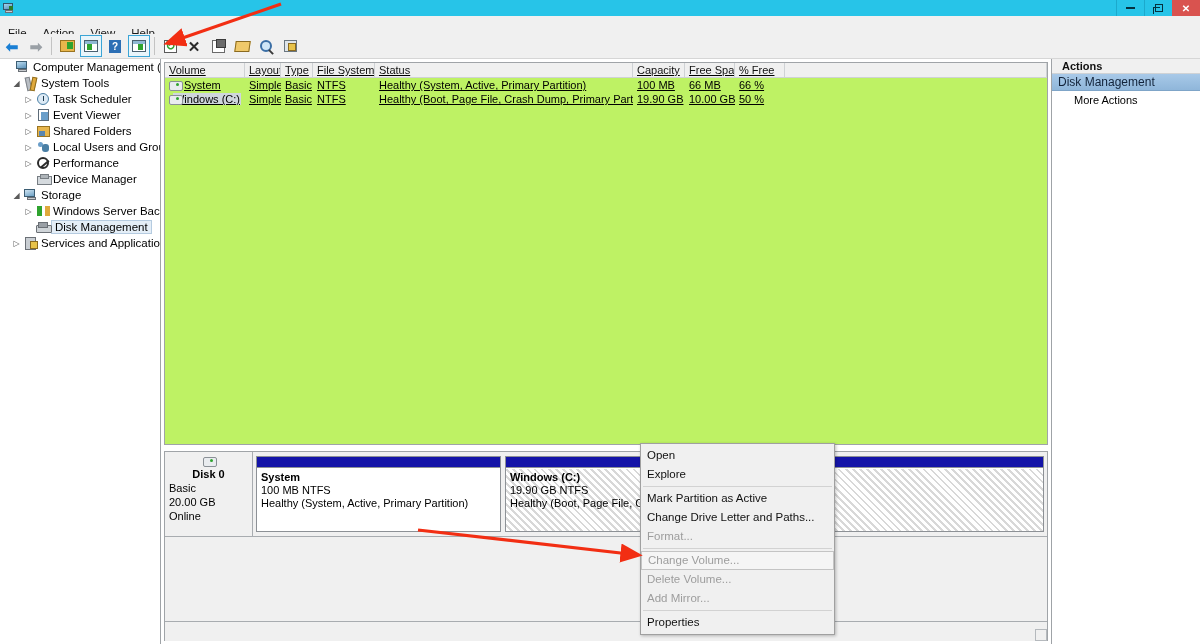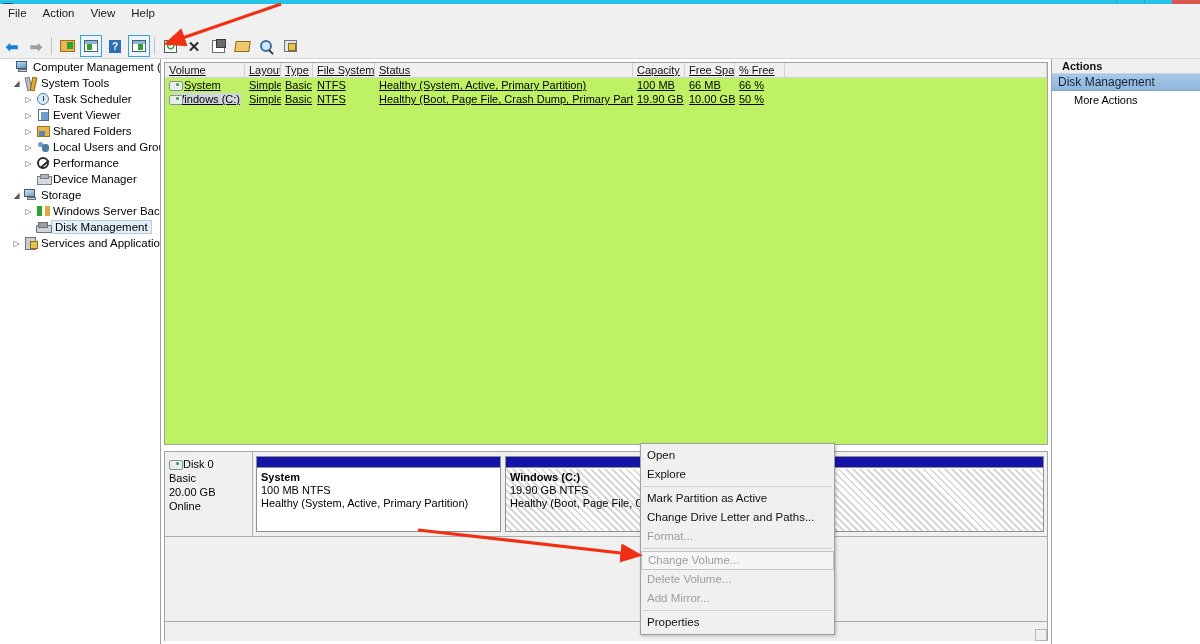--- a/index.html
+++ b/index.html
@@ -48,21 +48,21 @@
     font-size: 10px; color: #04313f;
     border-left: 1px solid #1ca9cc;
   }
   .win-btn.close { background: #d9534f; color: #fff; font-weight: bold; font-size: 10px; border-left: none;}
   .win-btn .minb { width: 9px; height: 2px; background: #04313f; display:block; }
   .win-btn .maxb { width: 8px; height: 8px; border: 1px solid #04313f; display:block; position:relative; }
   .win-btn .maxb:after{ content:""; position:absolute; left:-3px; top:2px; width:6px; height:6px; border:1px solid #04313f; border-right:none; border-bottom:none;}
 
   
   .menubar {
-    position: absolute; top: 4px; left: 0; width: 1200px; height: 18px;
+    position: absolute; top: 24px; left: 0; width: 1200px; height: 18px;
     background: #f0f0f0; display: flex; align-items: center;
     border-bottom: 1px solid #f0f0f0;
   }
   .menu-item { padding: 1px 8px; font-size: 11.5px; color: #1a1a1a; cursor: default; }
 
   
   .toolbar {
     position: absolute; top: 34px; left: 0; width: 1200px; height: 25px;
     background: #f0f0f0; display: flex; align-items: center;
     border-bottom: 1px solid #d6d6d6;
@@ -170,21 +170,21 @@
   .hd-stat{width:258px;} .hd-cap{width:52px;} .hd-free{width:50px;} .hd-pct{width:50px;} .hd-fill{flex:1;}
   .sel-name { background:#cfd6dd; padding:0 1px; }
 
   
   .disk-area { position:absolute; left:3px; top:392px; width:884px; height:190px; border:1px solid #a0a4a8; border-bottom:none; background:#f0f0f0; overflow:hidden;}
   .disk-row { display:flex; height:85px; border-bottom:1px solid #a8acb0; background:#f0f0f0;}
   .disk-info {
     width:88px; flex:none; border-right:1px solid #a8acb0; background:#f0f0f0;
     padding:5px 4px 0 4px; font-size:11px; line-height:14px;
   }
-  .disk-info .dname { font-weight:normal; display:flex; align-items:center; gap:2px; }
+  .disk-info .dname { font-weight:bold; display:flex; align-items:center; gap:2px;flex-direction:column; }
   .disk-body { flex:1; display:flex; padding:4px 3px; gap:4px; background:#f0f0f0; }
   .part {
     position:relative; border:1px solid #8d9196; background:#fff;
     display:flex; flex-direction:column;
   }
   .part .bar { height:11px; background:#1414a8; border-bottom:1px solid #8d9196; }
   .part .ptxt { padding:3px 4px; font-size:11px; line-height:13px; position:relative; z-index:2;}
   .part .ptxt .pname { font-weight:bold; }
   .part.hatch .fillzone {
     position:absolute; left:0; top:12px; right:0; bottom:0; z-index:1;

